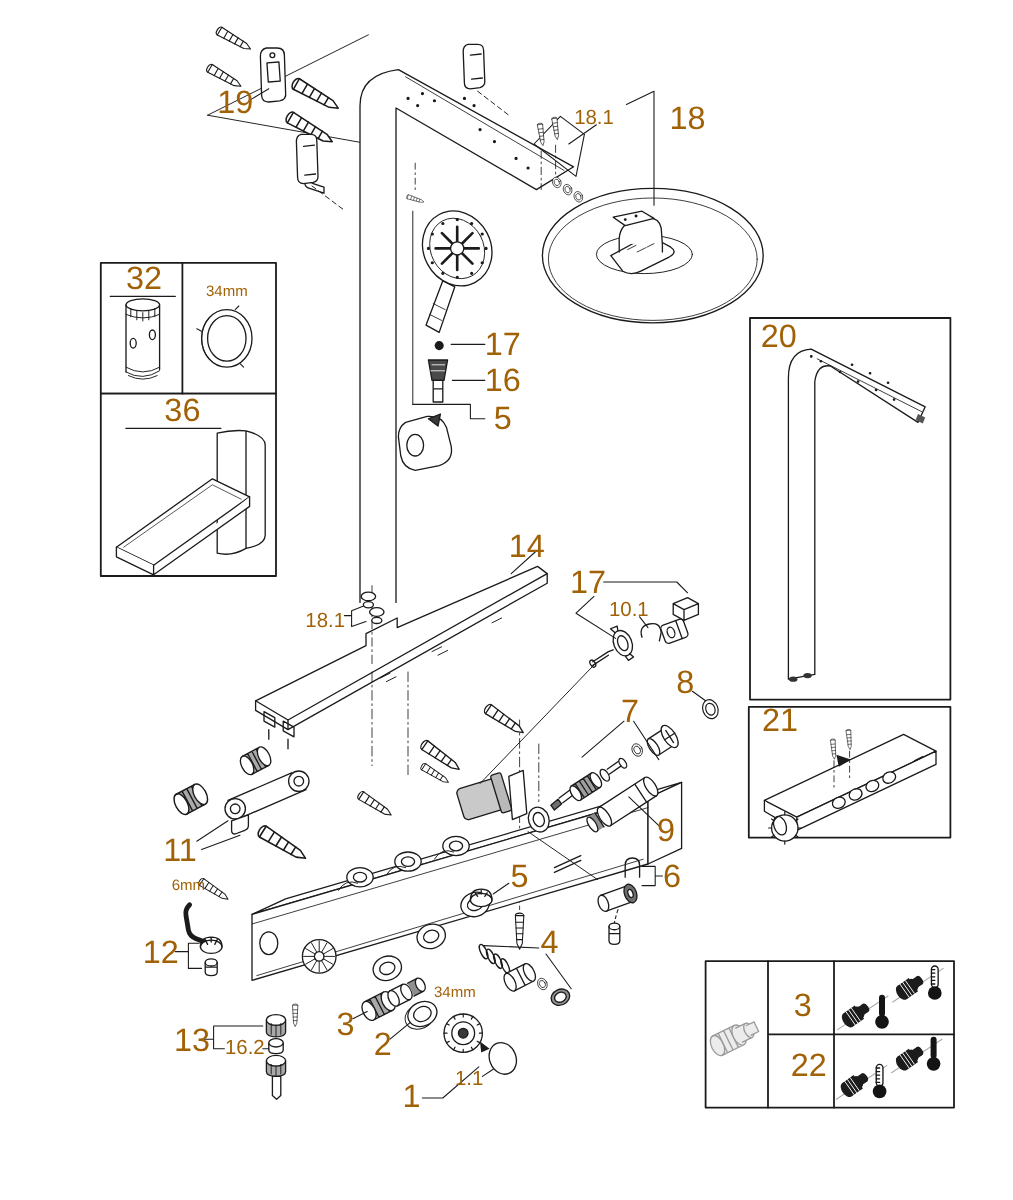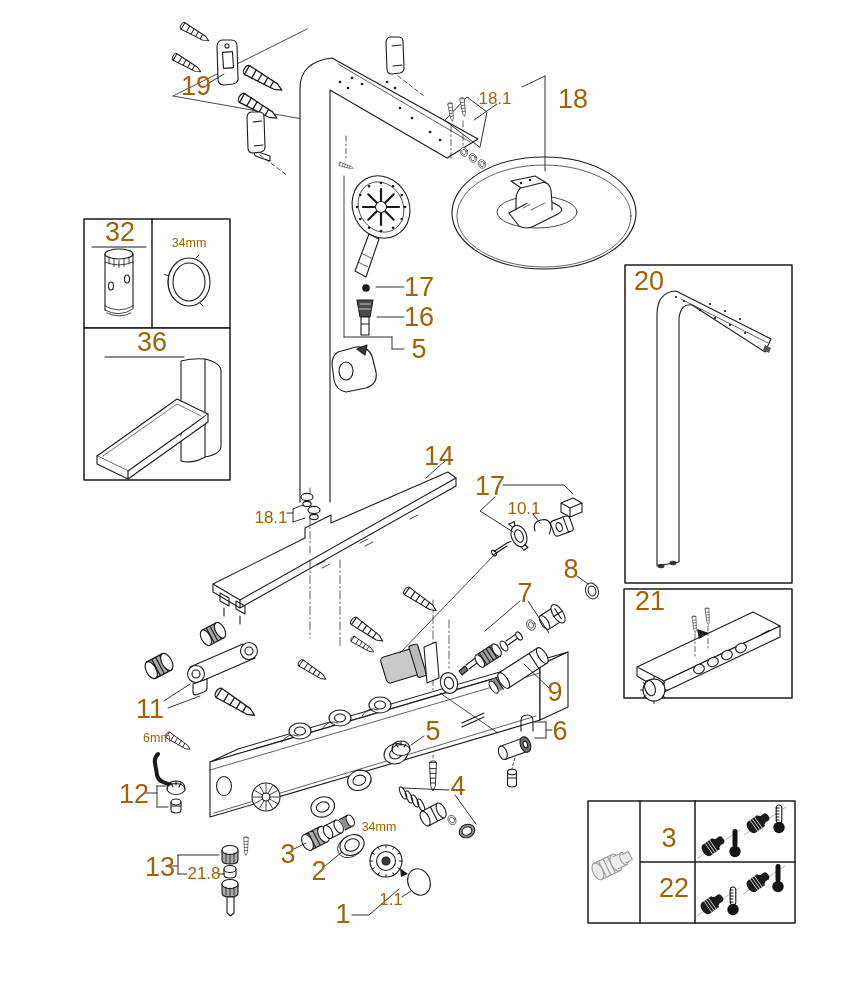--- a/index.html
+++ b/index.html
@@ -452,21 +452,21 @@
 <span class="lbl" style="left:525px;top:593px">7</span>
 <span class="lbl" style="left:650px;top:601px">21</span>
 <span class="lbl" style="left:150px;top:709px">11</span>
 <span class="lbl" style="left:555px;top:692px">9</span>
 <span class="lbl" style="left:560px;top:731px">6</span>
 <span class="lbl" style="left:433px;top:731px">5</span>
 <span class="lbl" style="left:134px;top:794px">12</span>
 <span class="lbl sm" style="left:157px;top:738px">6mm</span>
 <span class="lbl" style="left:458px;top:786px">4</span>
 <span class="lbl" style="left:160px;top:867px">13</span>
-<span class="lbl md" style="left:204px;top:873px">21.8</span>
+<span class="lbl md" style="left:204px;top:873px">16.2</span>
 <span class="lbl" style="left:288px;top:854px">3</span>
 <span class="lbl sm" style="left:379px;top:827px">34mm</span>
 <span class="lbl" style="left:319px;top:871px">2</span>
 <span class="lbl" style="left:343px;top:914px">1</span>
 <span class="lbl md" style="left:391px;top:899px">1.1</span>
 <span class="lbl" style="left:669px;top:838px">3</span>
 <span class="lbl" style="left:674px;top:888px">22</span>
 
 </div>
 

